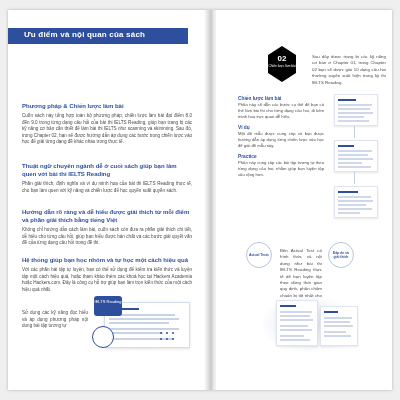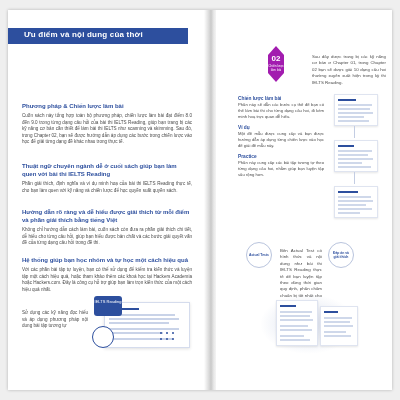--- a/index.html
+++ b/index.html
@@ -60,22 +60,22 @@
     padding-top:3px;box-sizing:border-box;
   }
   .illus-circle{
     position:absolute;left:-2px;top:30px;width:20px;height:20px;border-radius:50%;
     border:1px solid #2d4f9e;background:#ffffff;
   }
   .illus-dots{position:absolute;right:4px;bottom:4px;width:26px;height:12px;}
 
   
   .hex{
-    position:absolute;width:16px;height:36px;
-    background:#a21caf;
+    position:absolute;width:28px;height:36px;
+    background:#000000;
     clip-path:polygon(50% 0%,100% 25%,100% 75%,50% 100%,0% 75%,0% 25%);
     color:#fff;text-align:center;
   }
   .hex .num{font-size:8px;font-weight:bold;display:block;margin-top:8px;}
   .hex .cap{font-size:3.2px;display:block;line-height:4px;margin-top:1px;}
 
   .rtext{position:absolute;color:#4a4a4a;font-size:4.4px;line-height:6.4px;text-align:justify;}
   .rlist{position:absolute;}
   .rlist .it{margin-bottom:5px;}
   .rlist .itt{color:#2d4f9e;font-size:4.8px;font-weight:bold;margin:0 0 1px 0;}
@@ -103,21 +103,21 @@
 </style>
 </head>
 <body>
 
 <div class="page-wrap">
   <div class="spread">
 
     <div class="page page-left">
 
       <div class="blue-band"></div>
-      <div class="blue-band-title">Ưu điểm và nội dung của thời</div>
+      <div class="blue-band-title">Ưu điểm và nội quan của sách</div>
 
       <div class="lblock" style="top:92px;">
         <p class="lh">Phương pháp &amp; Chiến lược làm bài</p>
         <p class="lp">Cuốn sách này tổng hợp toàn bộ phương pháp, chiến lược làm bài đạt điểm 8.0 đến 9.0 trong từng dạng câu hỏi của bài thi IELTS Reading, giúp bạn trang bị các kỹ năng cơ bản cần thiết để làm bài thi IELTS như scanning và skimming. Sau đó, trong Chapter 02, bạn sẽ được hướng dẫn áp dụng các bước trong chiến lược vào học để giải từng dạng đề khác nhau trong thực tế.</p>
       </div>
 
       <div class="lblock" style="top:152px;">
         <p class="lh">Thuật ngữ chuyên ngành dễ ở cuối sách giúp bạn làm quen với bài thi IELTS Reading</p>
         <p class="lp">Phần giải thích, định nghĩa và ví dụ minh hoạ của bài thi IELTS Reading thực tế, cho bạn làm quen với kỹ năng và chiến lược để học quyền suất quyền sách.</p>
       </div>

